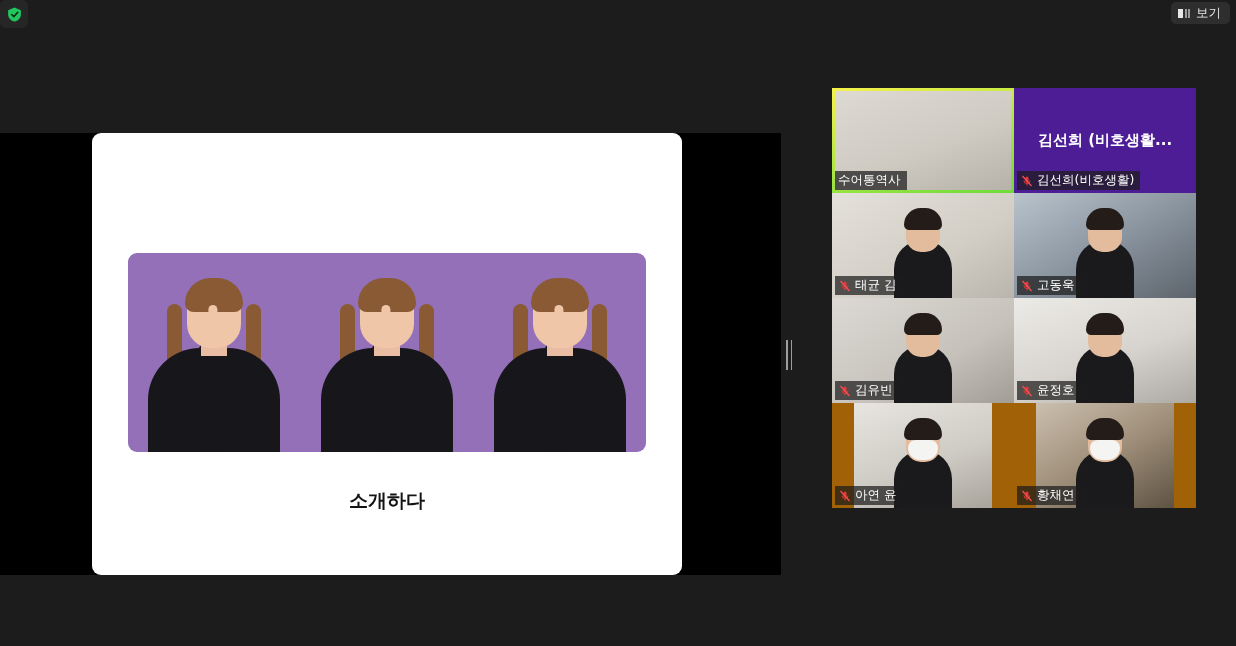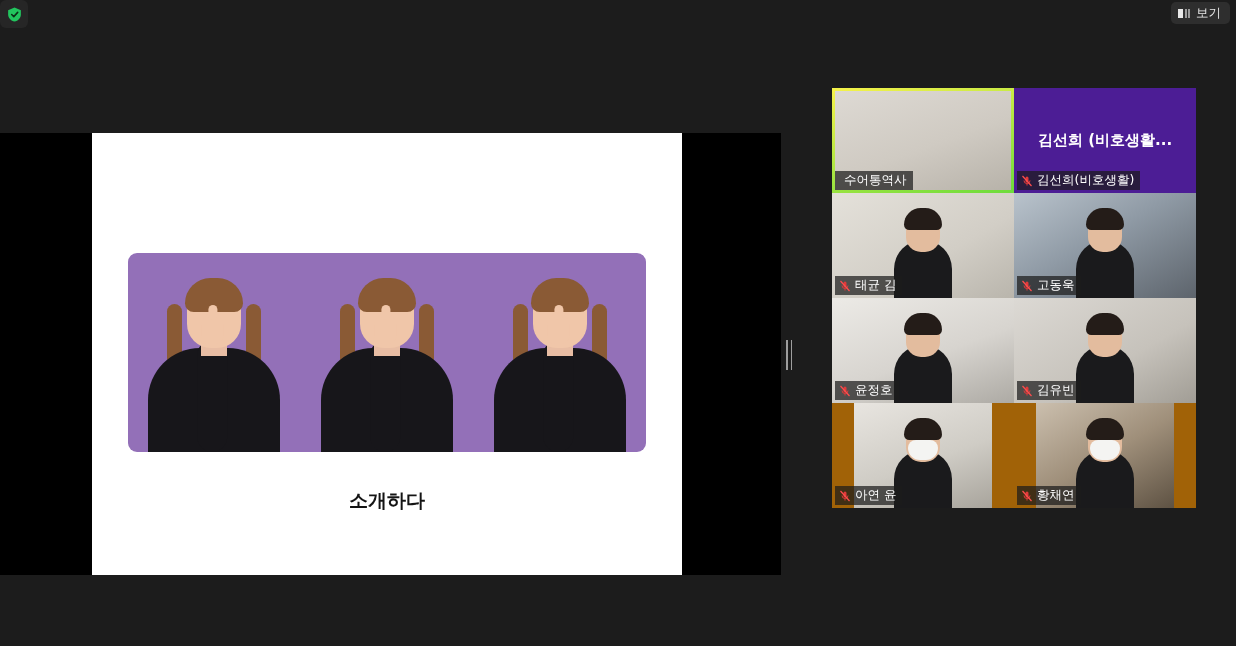--- a/index.html
+++ b/index.html
@@ -52,20 +52,21 @@
     background: #000;
   }
   #slide {
     position: absolute;
     left: 92px; top: 0;
     width: 590px; height: 442px;
     background: #fff;
     display: flex;
     flex-direction: column;
     align-items: center;
+    border-radius: 9px;
   }
   #sign-strip {
     margin-top: 120px;
     width: 518px; height: 199px;
     background: #9370b8;
     border-radius: 9px;
     position: relative;
     overflow: hidden;
     display: flex;
     justify-content: space-around;
@@ -198,21 +199,21 @@
     max-width: 170px;
     height: 19px;
     padding: 0 6px 0 4px;
     background: rgba(28,28,28,0.72);
     color: #fff;
     font-size: 12.5px;
     display: flex; align-items: center; gap: 4px;
     white-space: nowrap;
     overflow: hidden;
   }
-  .namebadge.nomic { padding-left: 9px; }
+  .namebadge.nomic { padding-left: 3px; }
   .mic-muted { flex: 0 0 auto; width: 12px; height: 14px; }
 
   .novideo {
     position: absolute; inset: 0;
     background: #4c1d95;
     display: flex; align-items: center; justify-content: center;
   }
   .novideo span {
     color: #fff;
     font-size: 15px;
@@ -388,51 +389,51 @@
         <svg class="mic-muted" viewBox="0 0 24 24">
           <path d="M12 3 a3 3 0 0 1 3 3 v6 a3 3 0 0 1 -6 0 V6 a3 3 0 0 1 3 -3z" fill="#e03a3a"></path>
           <path d="M6 11 a6 6 0 0 0 12 0" fill="none" stroke="#e03a3a" stroke-width="2"></path>
           <path d="M12 17 v4" stroke="#e03a3a" stroke-width="2"></path>
           <path d="M3 2 L21 22" stroke="#ff4d4d" stroke-width="2.4"></path>
         </svg>
         <span>고동욱</span>
       </div>
     </div>
     <div class="tile">
+      <div class="feed bg-f">
+        <div class="person">
+          <div class="f"></div>
+          <div class="hr"></div>
+        </div>
+      </div>
+      <div class="namebadge">
+        <svg class="mic-muted" viewBox="0 0 24 24">
+          <path d="M12 3 a3 3 0 0 1 3 3 v6 a3 3 0 0 1 -6 0 V6 a3 3 0 0 1 3 -3z" fill="#e03a3a"></path>
+          <path d="M6 11 a6 6 0 0 0 12 0" fill="none" stroke="#e03a3a" stroke-width="2"></path>
+          <path d="M12 17 v4" stroke="#e03a3a" stroke-width="2"></path>
+          <path d="M3 2 L21 22" stroke="#ff4d4d" stroke-width="2.4"></path>
+        </svg>
+        <span>김유빈</span>
+      </div>
+    </div>
+    <div class="tile">
       <div class="feed bg-e">
         <div class="person">
           <div class="f"></div>
           <div class="hr"></div>
         </div>
       </div>
       <div class="namebadge">
         <svg class="mic-muted" viewBox="0 0 24 24">
           <path d="M12 3 a3 3 0 0 1 3 3 v6 a3 3 0 0 1 -6 0 V6 a3 3 0 0 1 3 -3z" fill="#e03a3a"></path>
           <path d="M6 11 a6 6 0 0 0 12 0" fill="none" stroke="#e03a3a" stroke-width="2"></path>
           <path d="M12 17 v4" stroke="#e03a3a" stroke-width="2"></path>
           <path d="M3 2 L21 22" stroke="#ff4d4d" stroke-width="2.4"></path>
         </svg>
         <span>윤정호</span>
-      </div>
-    </div>
-    <div class="tile">
-      <div class="feed bg-f">
-        <div class="person">
-          <div class="f"></div>
-          <div class="hr"></div>
-        </div>
-      </div>
-      <div class="namebadge">
-        <svg class="mic-muted" viewBox="0 0 24 24">
-          <path d="M12 3 a3 3 0 0 1 3 3 v6 a3 3 0 0 1 -6 0 V6 a3 3 0 0 1 3 -3z" fill="#e03a3a"></path>
-          <path d="M6 11 a6 6 0 0 0 12 0" fill="none" stroke="#e03a3a" stroke-width="2"></path>
-          <path d="M12 17 v4" stroke="#e03a3a" stroke-width="2"></path>
-          <path d="M3 2 L21 22" stroke="#ff4d4d" stroke-width="2.4"></path>
-        </svg>
-        <span>김유빈</span>
       </div>
     </div>
     <div class="tile narrow-row">
       <div class="feed bg-g pillar">
         <div class="person">
           <div class="f"></div>
           <div class="msk"></div>
           <div class="hr"></div>
         </div>
       </div>

